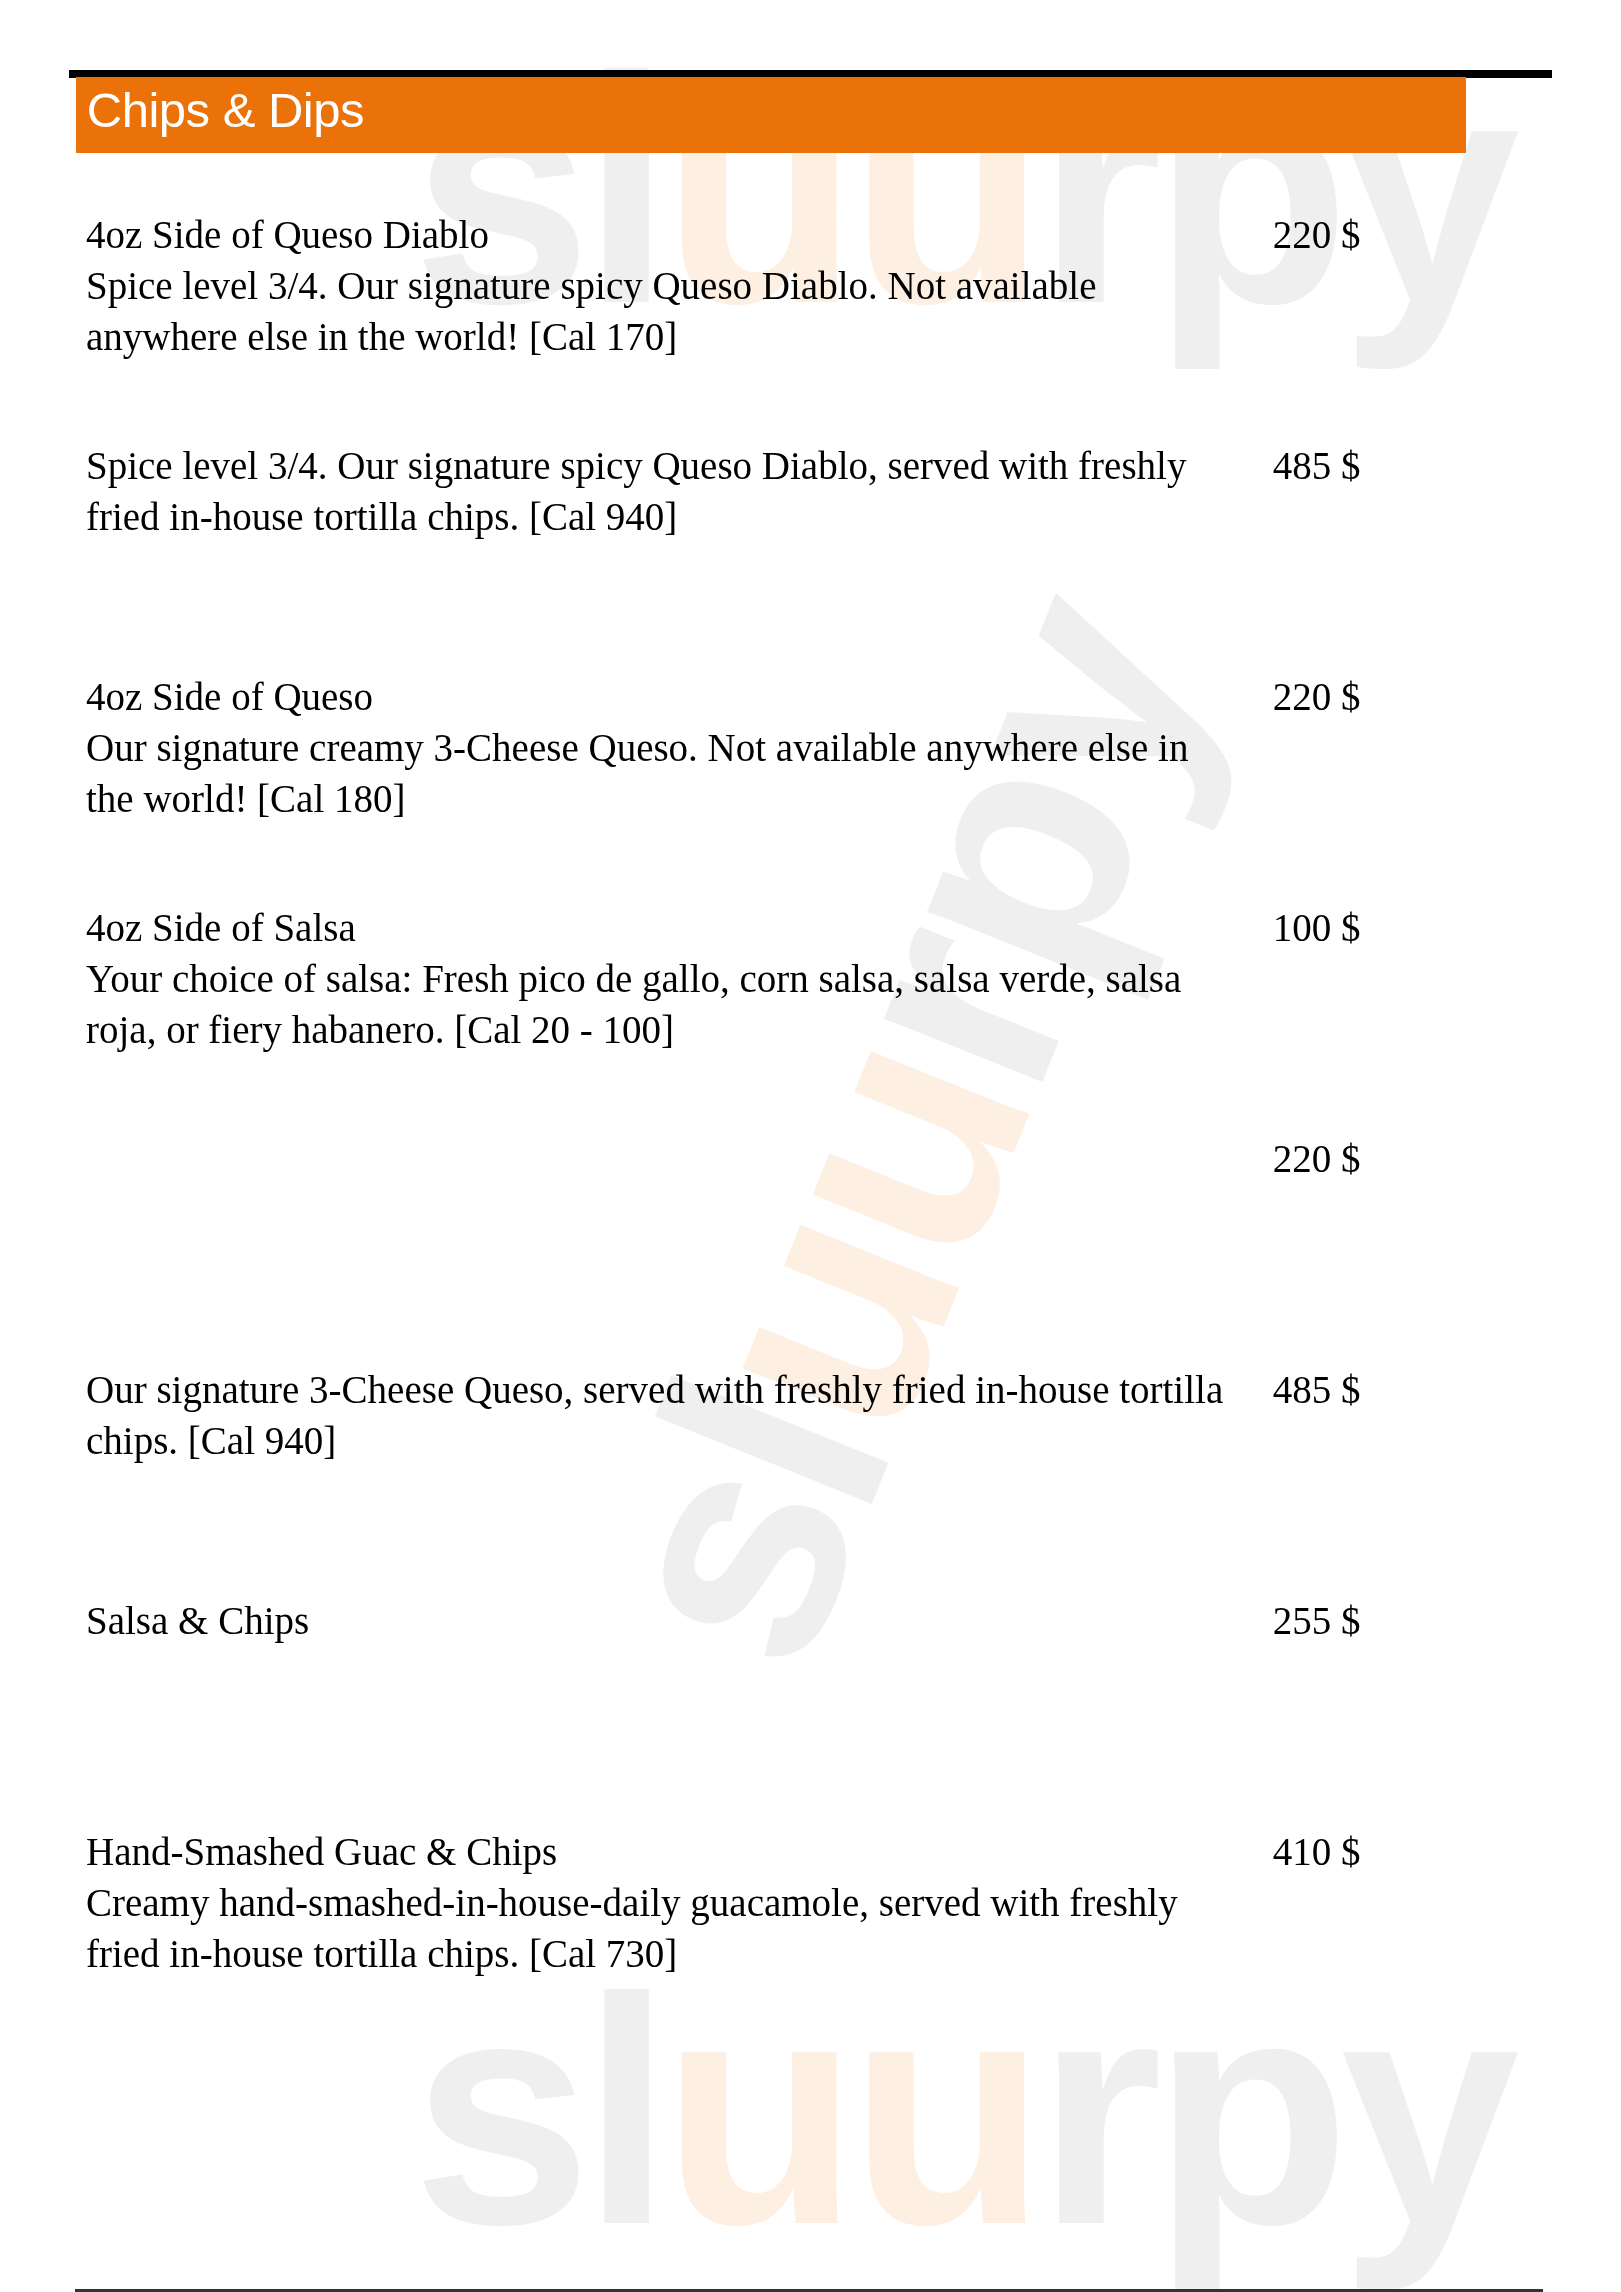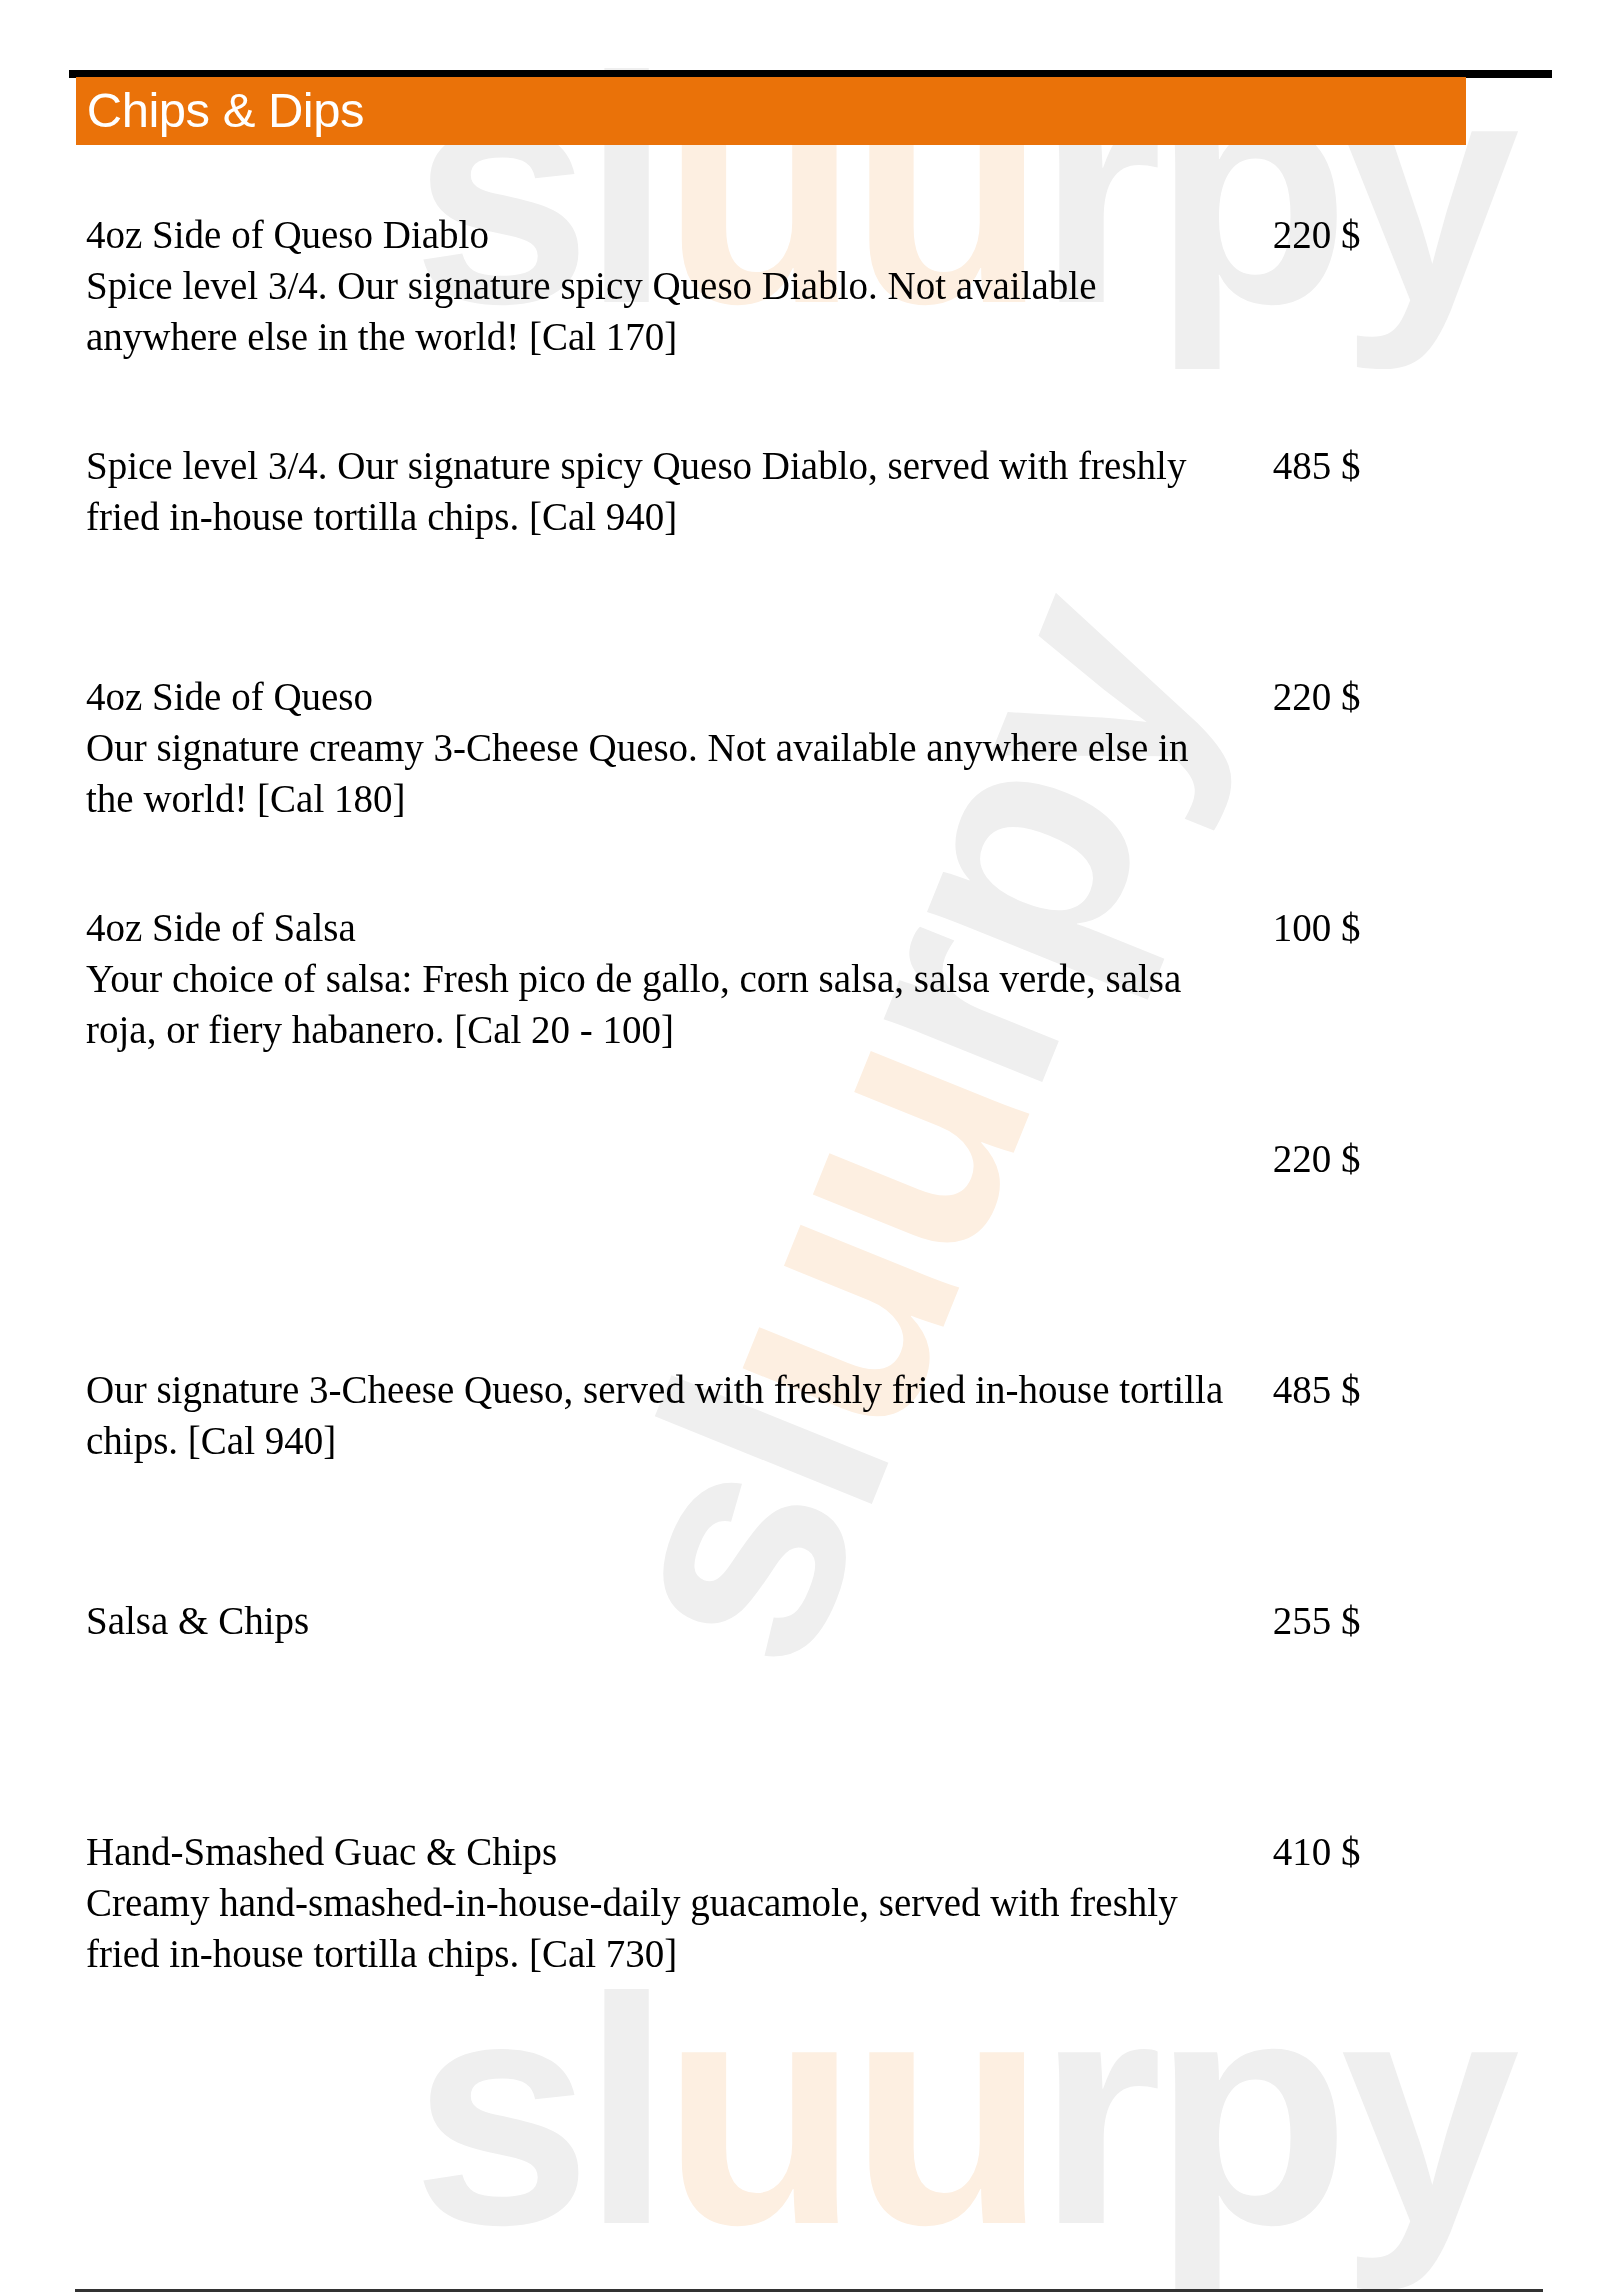--- a/index.html
+++ b/index.html
@@ -1,18 +1,18 @@
 <!DOCTYPE html>
 <html><head>
 <meta charset="utf-8">
 <style>
   html, body { margin:0; padding:0; background:#ffffff; }
   body { width:1621px; height:2293px; position:relative; overflow:hidden; font-family:"Liberation Serif", serif; color:#000; }
   .top-rule { position:absolute; left:69px; top:70px; width:1483px; height:7.8px; background:#000; }
-  .header { position:absolute; left:76px; top:77px; width:1390px; height:68px; background:#ea7209; }
+  .header { position:absolute; left:76px; top:77px; width:1390px; height:76px; background:#ea7209; }
   .header-title { position:absolute; left:10.8px; top:3.9px; font-family:"Liberation Sans", sans-serif; font-size:49px; line-height:59px; color:#ffffff; letter-spacing:-0.5px; }
   .watermark { position:absolute; font-family:"Liberation Sans", sans-serif; font-weight:bold; font-size:323px; line-height:1; color:#efefef; white-space:nowrap; letter-spacing:-9.8px; z-index:0; }
   .watermark .u { color:#fdefe1; }
   .wm1 { left:412px; top:29px; }
   .wm2 { left:353px; top:970px; transform:rotate(-68deg); transform-origin:center center; }
   .wm3 { left:412px; top:1950px; }
   .items { position:absolute; left:86px; top:179px; width:1313px; z-index:1;margin-top:30px; }
   .item { position:relative; height:231px; }
   .item-name, .item-desc { font-size:39px; line-height:51px; width:1157px; }
   .item-price { position:absolute; right:0; top:0; width:157px; text-align:center; font-size:39px; line-height:51px; padding-right:7.8px; box-sizing:border-box; }

